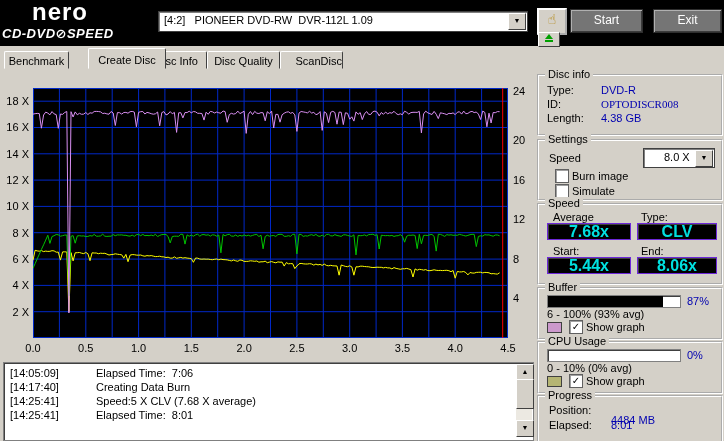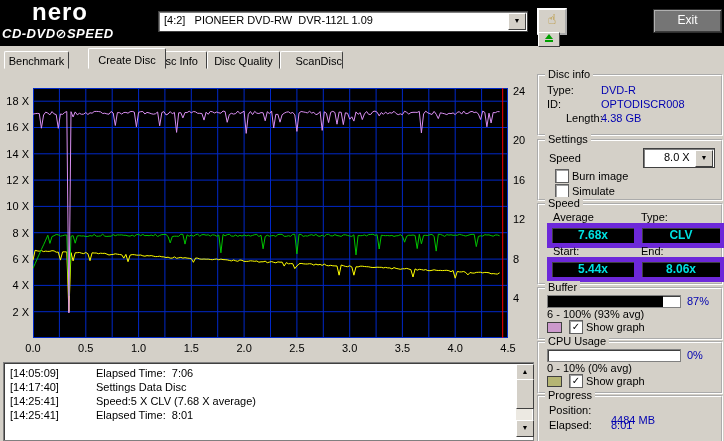--- a/index.html
+++ b/index.html
@@ -36,22 +36,22 @@
   #chart-area{position:absolute;left:0;top:70px;width:534px;height:292px;}
   #plot{position:absolute;left:33px;top:18px;width:475px;height:250px;background:#000;}
   .tick{position:absolute;font-size:11px;color:#000;}
   .tick.tr{text-align:right;}
   .tick.tc{text-align:center;}
   
   .gb{position:absolute;border:2px groove #fff;}
   .gb-legend{position:absolute;top:-8px;left:6px;background:#d4d0c8;padding:0 3px;}
   .lbl{position:absolute;white-space:nowrap;}
   .val{position:absolute;white-space:nowrap;color:#0000b0;}
-  .lcd{position:absolute;background:#000;color:#00e0e0;font-weight:bold;font-size:12px;text-align:center;
-    border:5px solid #6d28d9;box-shadow:inset 1px 1px 0 #404040;line-height:15px;}
+  .lcd{position:absolute;background:#000;color:#00e0e0;font-weight:bold;font-size:16px;text-align:center;
+    border:1px solid #6d28d9;box-shadow:inset 1px 1px 0 #404040;line-height:15px;}
   .cb{position:absolute;width:12px;height:12px;background:#fff;border:1px solid #606060;
     box-shadow:inset 1px 1px 0 #a0a0a0;font-size:10px;line-height:11px;text-align:center;font-weight:bold;}
   .bar{position:absolute;height:11px;background:#fff;border:1px solid #808080;box-shadow:inset 1px 1px 0 #404040;}
   .bar-fill{height:100%;background:#000;width:0;}
   .swatch{position:absolute;width:13px;height:9px;border:1px solid #404040;}
   .mini-select{position:absolute;background:#fff;border:1px solid #404040;box-shadow:inset 1px 1px 0 #808080;height:18px;}
   .mini-select .txt{position:absolute;left:20px;top:2px;}
   
   #log{position:absolute;left:3px;top:362px;width:529px;height:77px;background:#fff;
     border:1px solid #808080;box-shadow:inset 1px 1px 0 #404040;}
@@ -73,20 +73,21 @@
       <div class="logo-nero">nero</div>
       <div class="logo-sub">CD-DVD⊘SPEED</div>
     </div>
     <div id="drive-select">
       <span class="txt">[4:2]   PIONEER DVD-RW  DVR-112L 1.09</span>
       <span class="dd-arrow-btn">▼</span>
     </div>
     <div id="hand-btn">
       <span class="glyph">☝</span>
     </div>
+    <div id="start-btn" class="btn-dark">Start</div>
     <div id="exit-btn" class="btn-dark">Exit</div>
     <div id="eject-ind">
       <div>
           <div class="eject-tri"></div>
           <div class="eject-bar"></div>
         </div>
     </div>
   </div>
 
   <div class="tab" style="left:4px;width:65px;">Benchmark</div>
@@ -156,22 +157,22 @@
       <div class="tick tc" style="left: 391.444px; top: 272px; width: 22px;">3.5</div>
       <div class="tick tc" style="left: 444.222px; top: 272px; width: 22px;">4.0</div>
       <div class="tick tc" style="left: 497px; top: 272px; width: 22px;">4.5</div>
     </div>
 
   <div class="gb" style="left:537px;top:74px;width:182px;height:58px;">
     <span class="gb-legend">Disc info</span>
     <span class="lbl" style="left:8px;top:8px;">Type:</span>
     <span class="val" style="left:62px;top:8px;">DVD-R</span>
     <span class="lbl" style="left:8px;top:22px;">ID:</span>
-    <span class="val" style="left:62px;top:22px;">OPTODISCR008</span>
-    <span class="lbl" style="left:8px;top:36px;margin-left:19px;">Length:</span>
+    <span class="val" style="left:62px;top:22px;font-family:Liberation Serif, serif;">OPTODISCR008</span>
+    <span class="lbl" style="left:8px;top:36px;">Length:</span>
     <span class="val" style="left:62px;top:36px;">4.38 GB</span>
   </div>
 
   <div class="gb" style="left:537px;top:139px;width:182px;height:58px;">
     <span class="gb-legend">Settings</span>
     <span class="lbl" style="left:10px;top:11px;">Speed</span>
     <div class="mini-select" style="left:104px;top:7px;width:70px;">
       <span class="txt">8.0 X</span>
       <span class="dd-arrow-btn">▼</span>
     </div>
@@ -220,21 +221,21 @@
   <div class="gb" style="left:537px;top:395px;width:182px;height:44px;">
     <span class="gb-legend">Progress</span>
     <span class="lbl" style="left:10px;top:7px;">Position:</span>
     <span class="val" style="left:72px;top:17px;">4484 MB</span>
     <span class="lbl" style="left:10px;top:22px;">Elapsed:</span>
     <span class="val" style="left:72px;top:22px;">8:01</span>
   </div>
 
   <div id="log">
     <div class="log-line" style="top:4px;"><span class="log-time">[14:05:09]</span><span>Elapsed Time:  7:06</span></div>
-    <div class="log-line" style="top:18px;"><span class="log-time">[14:17:40]</span><span>Settings Data Disc</span></div>
+    <div class="log-line" style="top:18px;"><span class="log-time">[14:17:40]</span><span>Creating Data Burn</span></div>
     <div class="log-line" style="top:32px;"><span class="log-time">[14:25:41]</span><span>Speed:5 X CLV (7.68 X average)</span></div>
     <div class="log-line" style="top:46px;"><span class="log-time">[14:25:41]</span><span>Elapsed Time:  8:01</span></div>
     <div id="log-sb">
       <div class="sb-btn" style="top:0;"><span>▲</span></div>
       <div class="sb-thumb"></div>
       <div class="sb-btn" style="bottom:0;"><span>▼</span></div>
     </div>
   </div>
 
 </div>

